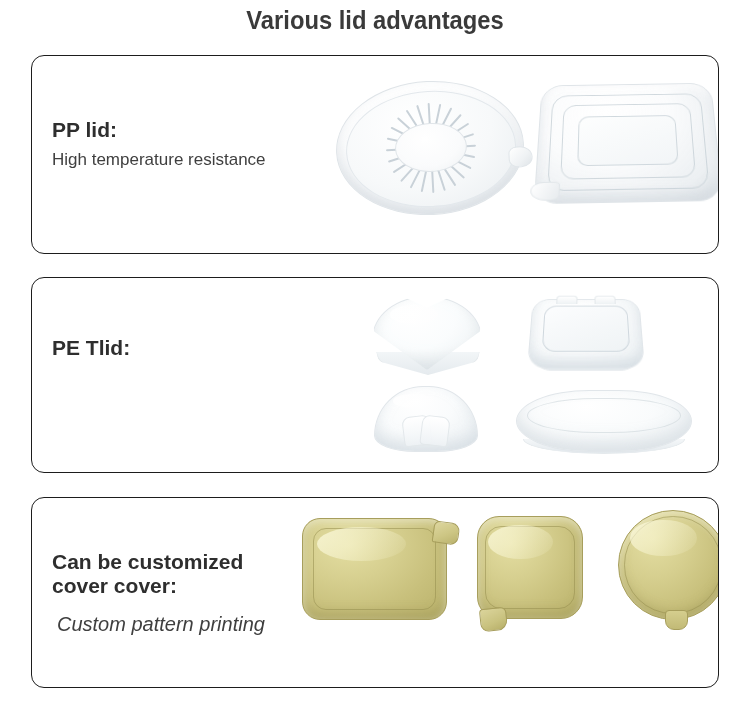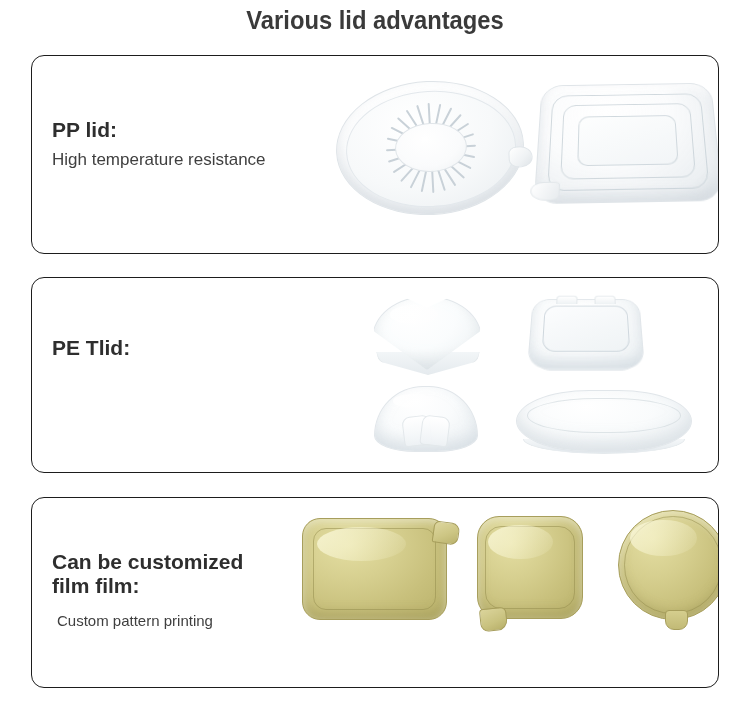--- a/index.html
+++ b/index.html
@@ -65,22 +65,23 @@
     margin: 0 0 6px 0;
     white-space: pre-line;
   }
   .card-sub {
     font-size: 17px;
     font-weight: normal;
     color: #3f3f3f;
     line-height: 1.45;
     margin: 0;
     white-space: pre-line;
-  }
-  #card-3 .card-sub { font-size: 15px; padding-left: 5px; padding-top: 6px; }
+    text-align: right;
+  }
+  #card-3 .card-sub { font-size: 20px; padding-left: 5px; padding-top: 6px; font-style: italic; }
 
   
   .products {
     position: absolute;
     top: 0;
     height: 100%;
   }
   #card-1 .products { left: 278px; right: 6px; }
   #card-2 .products { left: 318px; right: 10px; }
   #card-3 .products { left: 228px; right: 6px; }
@@ -489,21 +490,21 @@
         </div>
       </div>
 
     </div>
   </div>
 
   <div class="card" id="card-3">
 
     <div class="card-text">
       <div class="card-heading">Can be customized
-film film:</div>
+cover cover:</div>
       <div class="card-sub">Custom pattern printing</div>
     </div>
 
     <div class="products">
 
       <div class="prod gold gold-rect">
         <div class="inset-ring"></div>
         <div class="sheen"></div>
         <div class="tab"></div>
       </div>

